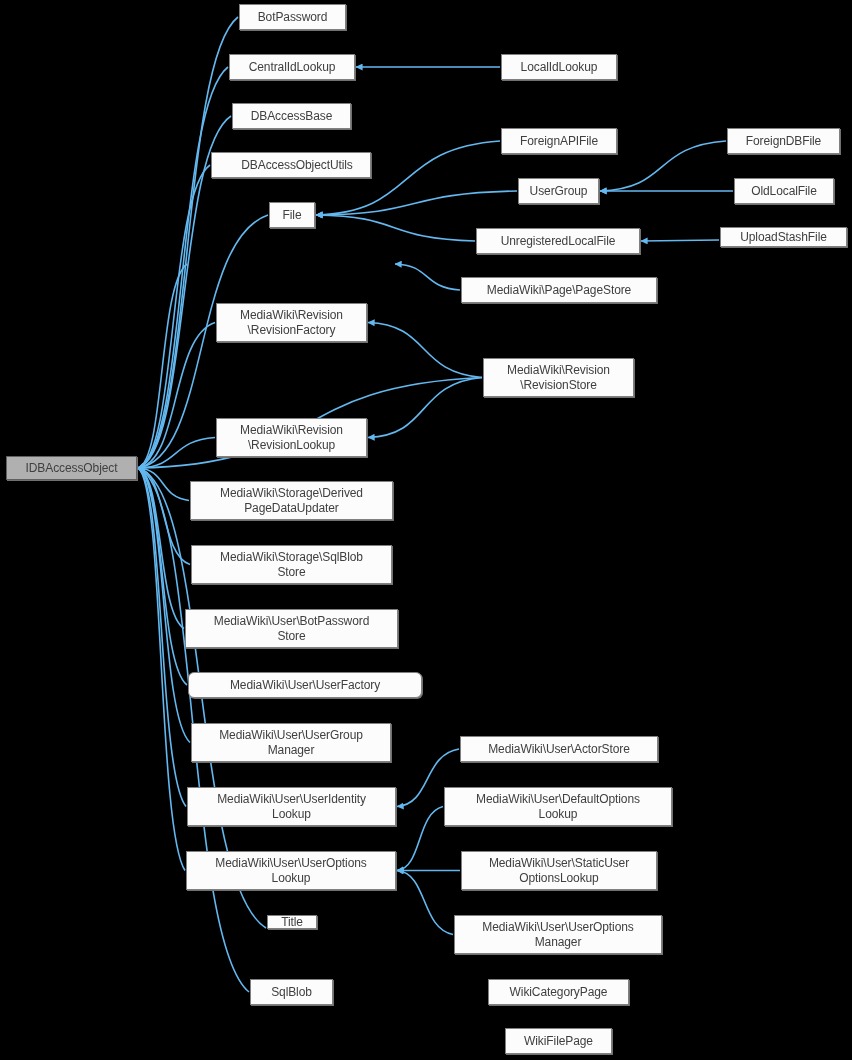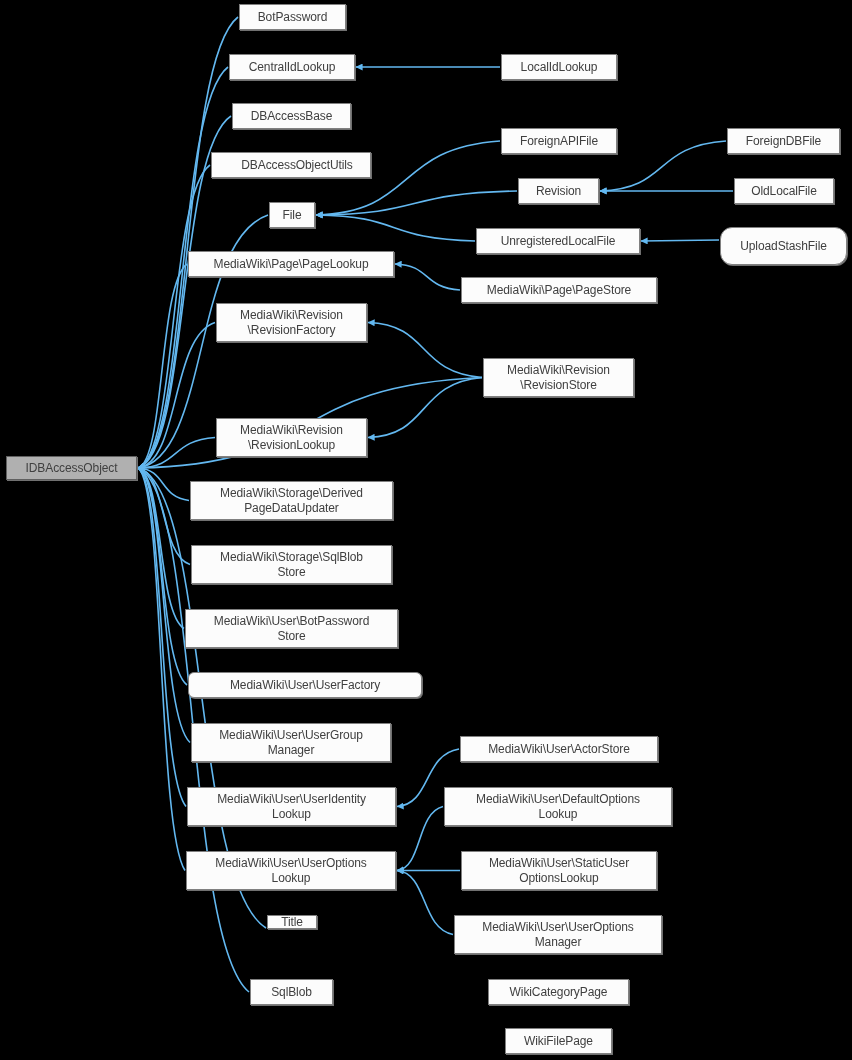--- a/index.html
+++ b/index.html
@@ -92,21 +92,20 @@
       <path d="M 443 806.5 C 416.32 812.9, 422.3 867.94, 397 870.5" fill="none" stroke="#63b8f0" stroke-width="1.6" marker-end="url(#arrow)"></path>
       <path d="M 460 870.5 L 397 870.5" fill="none" stroke="#63b8f0" stroke-width="1.6" marker-end="url(#arrow)"></path>
       <path d="M 453 934.5 C 420.52 928.1, 427.8 873.06, 397 870.5" fill="none" stroke="#63b8f0" stroke-width="1.6" marker-end="url(#arrow)"></path>
     </svg>
 <div class="node root" style="left: 6px; top: 456px; width: 131px; height: 24px;"><span class="label">IDBAccessObject</span></div>
     <div class="node" style="left: 239px; top: 4px; width: 107px; height: 26px;"><span class="label">BotPassword</span></div>
     <div class="node" style="left: 229px; top: 54px; width: 126px; height: 26px; justify-content: center;"><span class="label">CentralIdLookup</span></div>
     <div class="node" style="left: 232px; top: 103px; width: 119px; height: 26px;"><span class="label">DBAccessBase</span></div>
     <div class="node" style="left: 211px; top: 152px; width: 160px; height: 26px; padding-left: 12px;"><span class="label">DBAccessObjectUtils</span></div>
     <div class="node" style="left: 269px; top: 202px; width: 46px; height: 26px;"><span class="label">File</span></div>
-    <div class="node" style="left: 188px; top: 251px; width: 206px; height: 26px;"><span class="label">MediaWiki\Page\PageLookup</span></div>
     <div class="node" style="left: 216px; top: 303px; width: 151px; height: 39px;"><span class="label">MediaWiki\Revision
 \RevisionFactory</span></div>
     <div class="node" style="left: 216px; top: 418px; width: 151px; height: 39px;"><span class="label">MediaWiki\Revision
 \RevisionLookup</span></div>
     <div class="node" style="left: 190px; top: 481px; width: 203px; height: 39px;"><span class="label">MediaWiki\Storage\Derived
 PageDataUpdater</span></div>
     <div class="node" style="left: 191px; top: 545px; width: 201px; height: 39px;"><span class="label">MediaWiki\Storage\SqlBlob
 Store</span></div>
     <div class="node" style="left: 185px; top: 609px; width: 213px; height: 39px;"><span class="label">MediaWiki\User\BotPassword
 Store</span></div>
@@ -114,30 +113,30 @@
     <div class="node" style="left: 191px; top: 723px; width: 200px; height: 39px;"><span class="label">MediaWiki\User\UserGroup
 Manager</span></div>
     <div class="node" style="left: 187px; top: 787px; width: 209px; height: 39px;"><span class="label">MediaWiki\User\UserIdentity
 Lookup</span></div>
     <div class="node" style="left: 186px; top: 851px; width: 210px; height: 39px;"><span class="label">MediaWiki\User\UserOptions
 Lookup</span></div>
     <div class="node" style="left: 267px; top: 915px; width: 50px; height: 14px;"><span class="label">Title</span></div>
     <div class="node" style="left: 250px; top: 979px; width: 83px; height: 26px;"><span class="label">SqlBlob</span></div>
     <div class="node" style="left: 501px; top: 54px; width: 116px; height: 26px;"><span class="label">LocalIdLookup</span></div>
     <div class="node" style="left: 501px; top: 128px; width: 116px; height: 26px;"><span class="label">ForeignAPIFile</span></div>
-    <div class="node" style="left: 518px; top: 178px; width: 81px; height: 26px;"><span class="label">Revision</span></div>
+    <div class="node" style="left: 518px; top: 178px; width: 81px; height: 26px;"><span class="label">UserGroup</span></div>
     <div class="node" style="left: 461px; top: 277px; width: 196px; height: 26px;"><span class="label">MediaWiki\Page\PageStore</span></div>
     <div class="node" style="left: 476px; top: 228px; width: 164px; height: 26px;"><span class="label">UnregisteredLocalFile</span></div>
     <div class="node" style="left: 483px; top: 358px; width: 151px; height: 39px;"><span class="label">MediaWiki\Revision
 \RevisionStore</span></div>
     <div class="node" style="left: 460px; top: 736px; width: 198px; height: 26px;"><span class="label">MediaWiki\User\ActorStore</span></div>
     <div class="node" style="left: 444px; top: 787px; width: 228px; height: 39px;"><span class="label">MediaWiki\User\DefaultOptions
 Lookup</span></div>
     <div class="node" style="left: 461px; top: 851px; width: 196px; height: 39px;"><span class="label">MediaWiki\User\StaticUser
 OptionsLookup</span></div>
     <div class="node" style="left: 454px; top: 915px; width: 208px; height: 39px;"><span class="label">MediaWiki\User\UserOptions
 Manager</span></div>
     <div class="node" style="left: 488px; top: 979px; width: 141px; height: 26px;"><span class="label">WikiCategoryPage</span></div>
     <div class="node" style="left: 505px; top: 1028px; width: 107px; height: 26px;"><span class="label">WikiFilePage</span></div>
     <div class="node" style="left: 727px; top: 128px; width: 113px; height: 26px;"><span class="label">ForeignDBFile</span></div>
     <div class="node" style="left: 734px; top: 178px; width: 100px; height: 26px;"><span class="label">OldLocalFile</span></div>
-    <div class="node" style="left: 720px; top: 227px; width: 127px; height: 38px; border-radius: 12px;"><span class="label">UploadStashFile</span></div>
+    <div class="node" style="left: 720px; top: 227px; width: 127px; height: 20px;"><span class="label">UploadStashFile</span></div>
   </div>
 
 </body></html>

